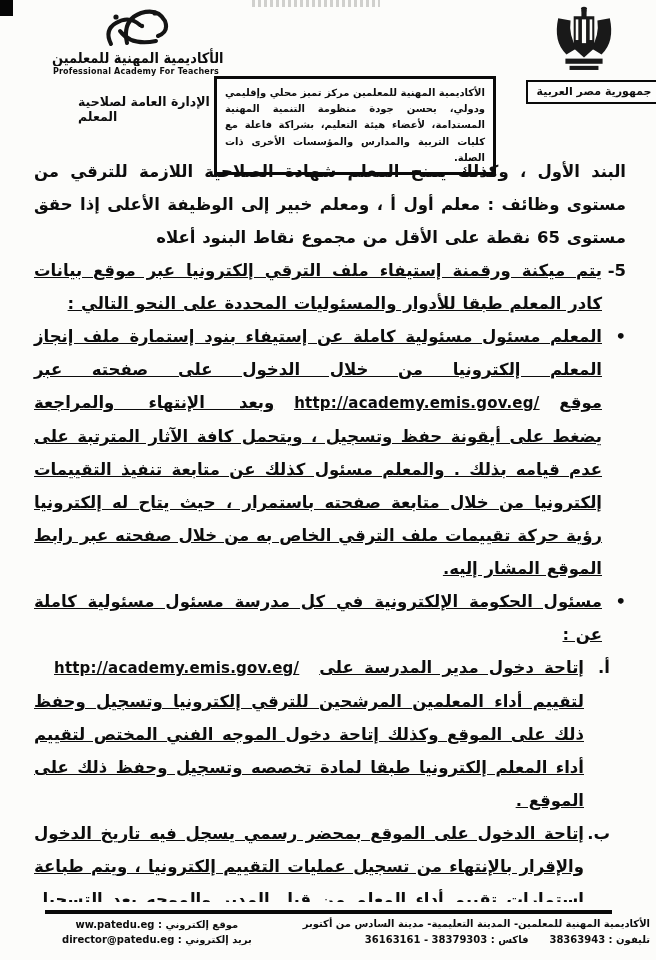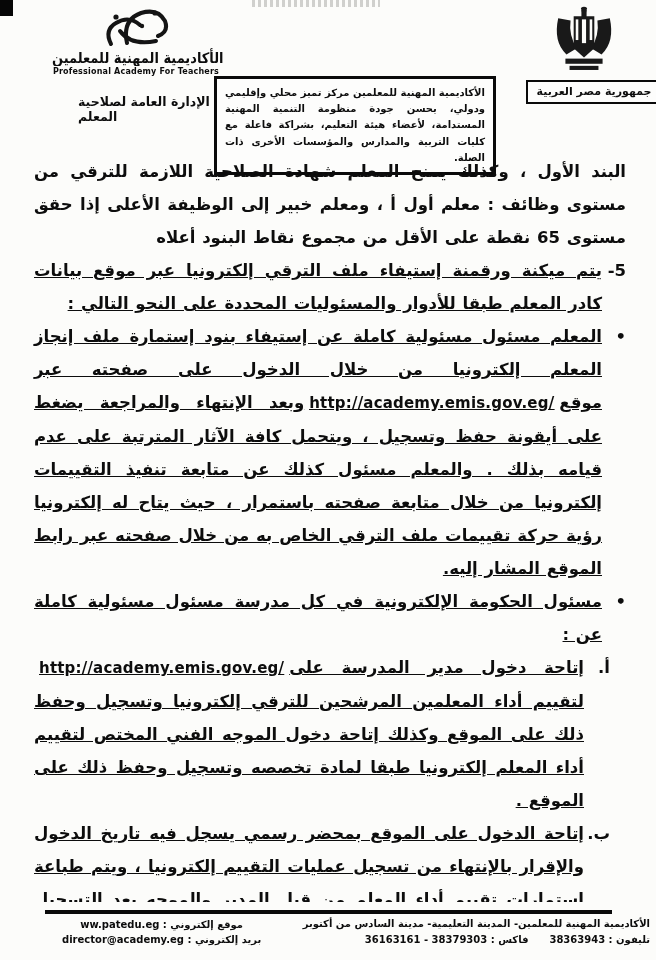--- a/index.html
+++ b/index.html
@@ -36,21 +36,21 @@
     text-align:justify; word-spacing:1px;
   }
   .para{ text-align:justify;margin-top:44px; }
   .cont-indent{ padding-right:148px; text-align:right; }
   .row{ display:flex; direction:rtl; }
   .row .marker{ flex:0 0 24px; text-align:right; }
   .row .label{ flex:0 0 26px; text-align:right; }
   .row .flow{ flex:1 1 auto; text-align:justify;text-decoration:underline; }
   .sub{ margin-right:16px; }
   .url{ direction:ltr; unicode-bidi:isolate; text-decoration:underline;
-    font-size:15px; letter-spacing:.2px; margin:0 5px; cursor:pointer; }
+    font-size:15px; letter-spacing:.2px; margin:0 20px; cursor:pointer; }
   
   .footer{ position:absolute; left:0; bottom:0; width:656px; height:58px; background:#fcfcfa; }
   .footer-line{ position:absolute; left:45px; right:44px; top:8px; height:4px; background:#0a0a0a; }
   .footer-right{ position:absolute; right:6px; top:14px; direction:rtl; text-align:right;
     font-size:10px; font-weight:700; line-height:1.55; }
   .footer-right .nums bdi{ direction:ltr; unicode-bidi:isolate; }
   .footer-right .gap{ display:inline-block; width:14px; }
   .footer-left{ position:absolute; left:58px; top:16px; direction:rtl; text-align:center;
     font-size:10px; font-weight:700; line-height:1.45; }
   .footer-left .lat{ direction:ltr; unicode-bidi:isolate; margin-left:4px; cursor:pointer; }
@@ -153,18 +153,18 @@
       </div>
     </div>
 
     <div class="footer-left">
       <div>
         <span>موقع إلكتروني :</span>
         <span class="lat">ww.patedu.eg</span>
       </div>
       <div>
         <span>بريد إلكتروني :</span>
-        <span class="lat">director@academy.eg</span>
+        <span class="lat">director@patedu.eg</span>
       </div>
     </div>
   </footer>
 
 </div>
 
 </body></html>

